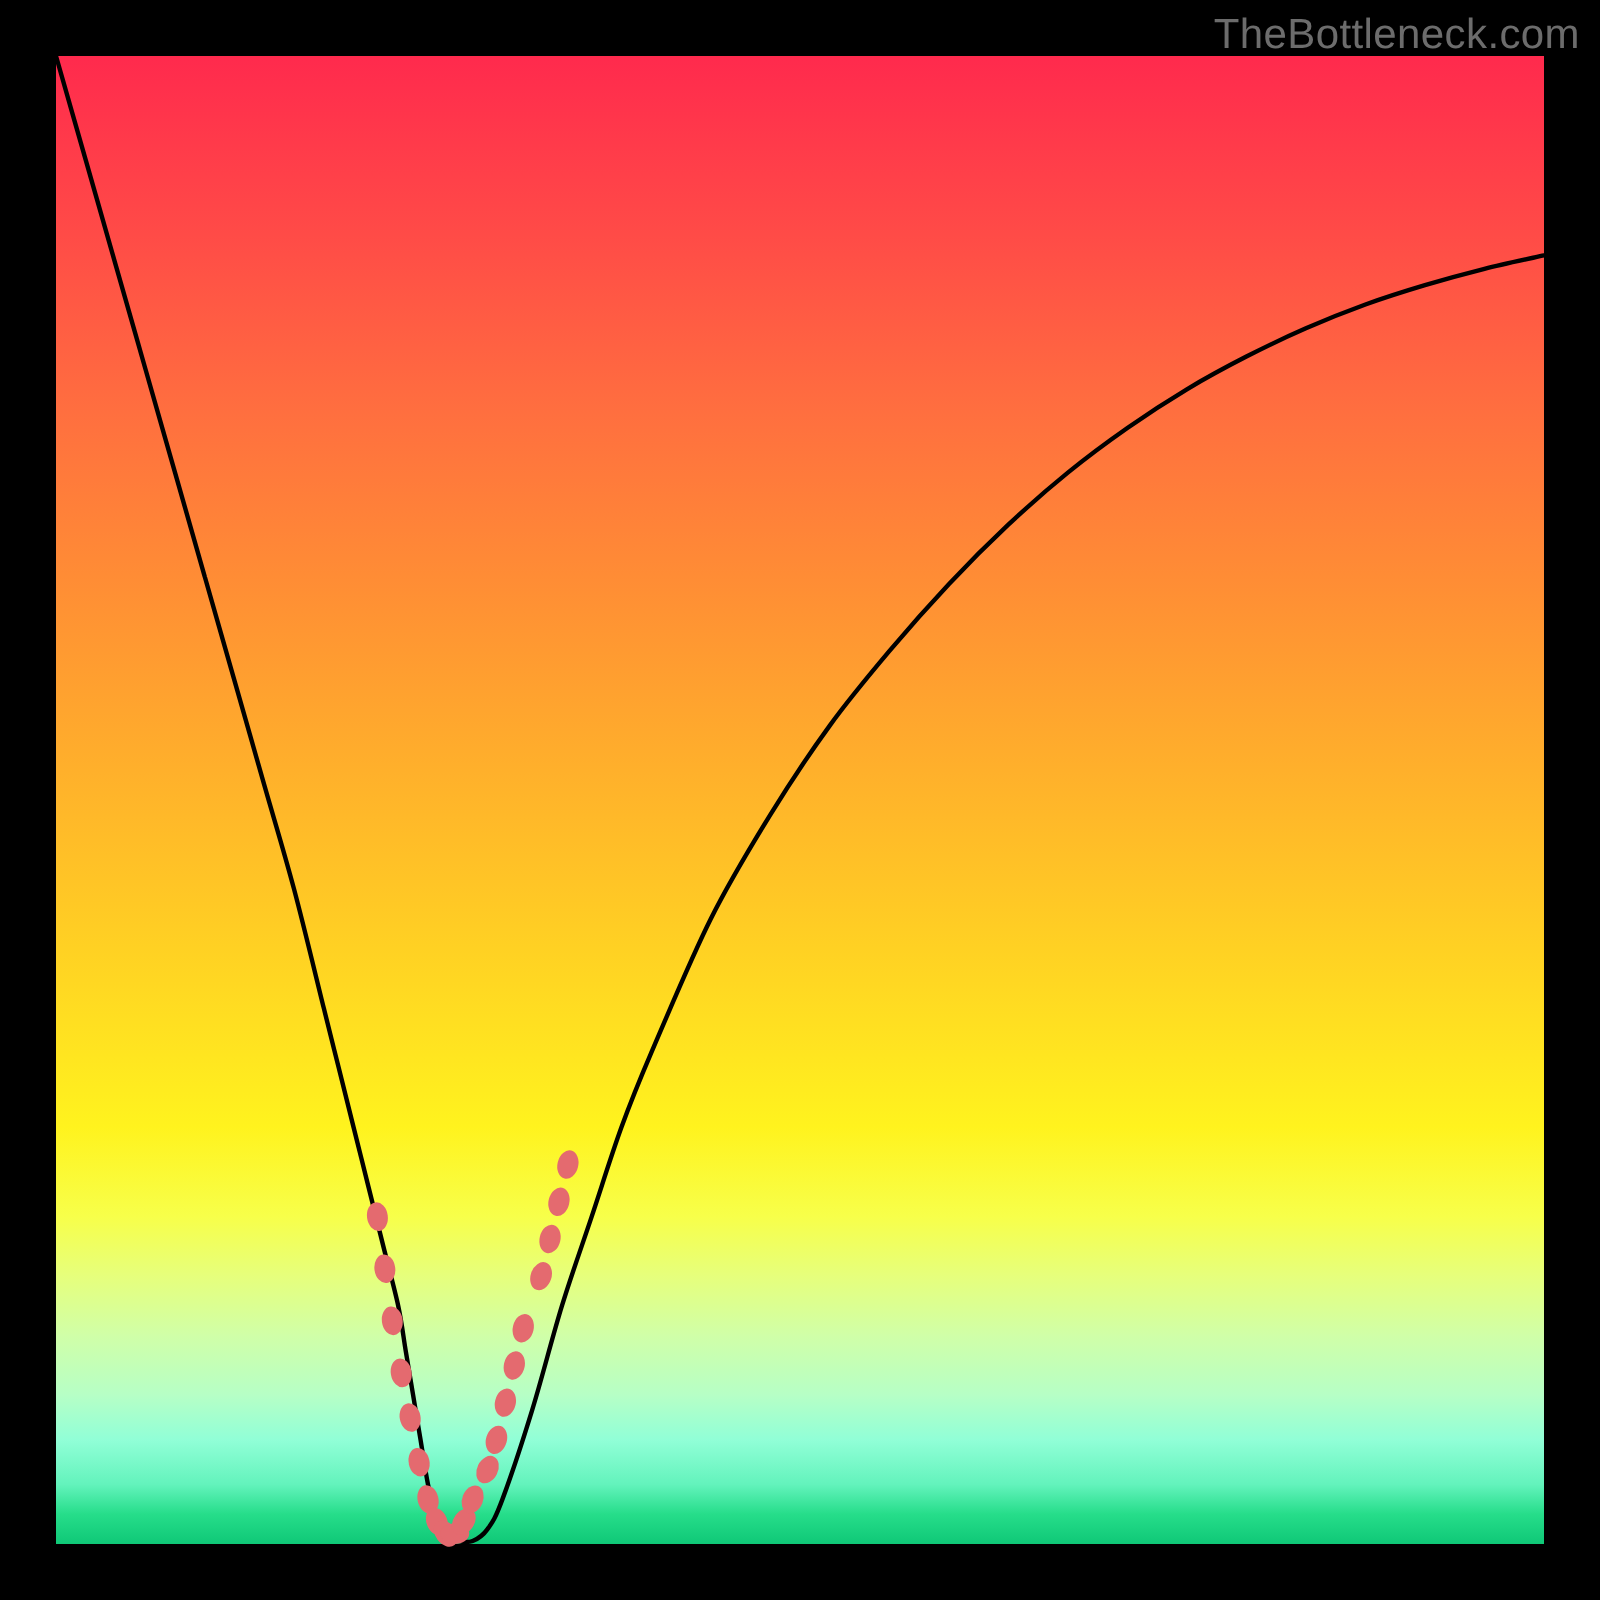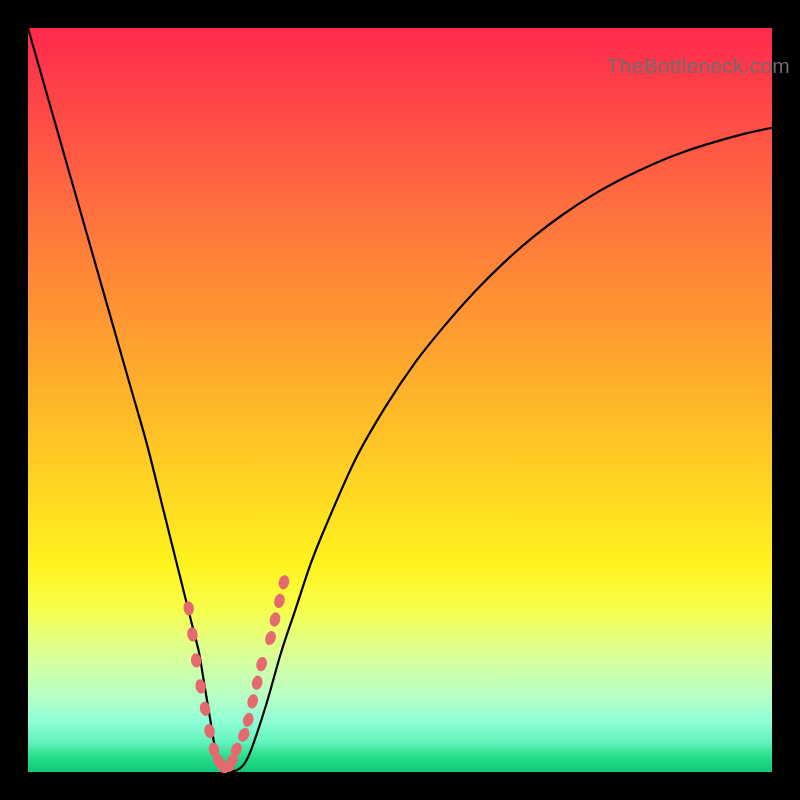--- a/index.html
+++ b/index.html
@@ -36,21 +36,20 @@
   }
   .watermark {
     position: absolute;
     top: 6px;
     right: 10px;
     color: #6c6c6c;
     font-size: 21px;
     font-weight: 500;
     letter-spacing: 0.2px;
     user-select: none;
-    margin-top: 48px;
   }
   svg.curve {
     position: absolute;
     left: 0;
     top: 0;
     width: 744px;
     height: 744px;
     overflow: visible;
   }
   .series-path {

